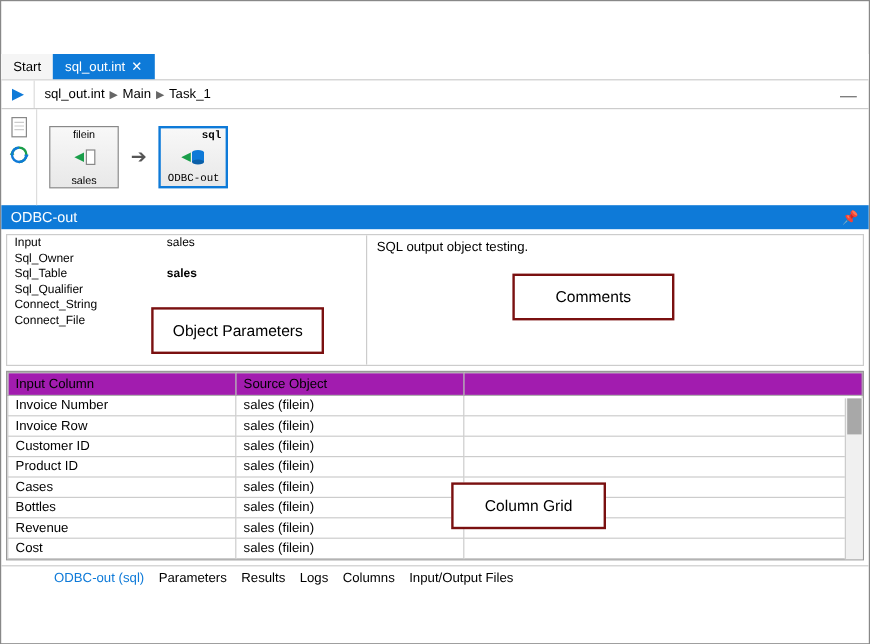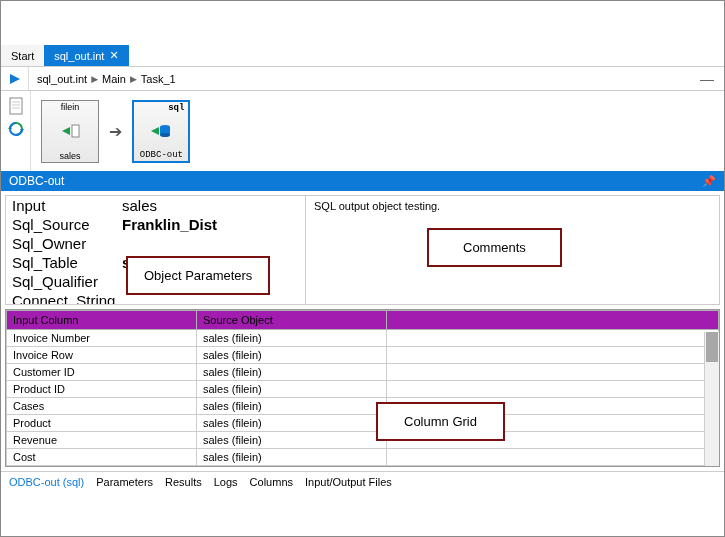--- a/index.html
+++ b/index.html
@@ -15,50 +15,50 @@
   .bc-icon { width: 28px; display: flex; align-items: center; justify-content: center; border-right: 1px solid #ddd; height: 100%; }
   .bc-text { padding: 0 8px; display: flex; align-items: center; gap: 4px; }
   .bc-item { color: #000; }
   .bc-sep { color: #666; font-size: 9px; }
   .minimize-bar { margin-left: auto; padding: 0 10px; color: #666; font-size: 14px; }
   
   .content-row { display: flex; }
   .left-icons { width: 30px; border-right: 1px solid #ddd; display: flex; flex-direction: column; align-items: center; padding-top: 6px; gap: 6px; }
   
   .canvas { padding: 10px; display: flex; gap: 10px; align-items: center; height: 80px; }
-  .node { border: 1px solid #888; background: linear-gradient(#f8f8f8,#e8e8e8); width: 58px; height: 63px; font-size: 10px; display: flex; flex-direction: column; align-items: center; justify-content: space-between; position: relative; }
+  .node { border: 1px solid #888; background: linear-gradient(#f8f8f8,#e8e8e8); width: 58px; height: 52px; font-size: 10px; display: flex; flex-direction: column; align-items: center; justify-content: space-between; position: relative; }
   .node.selected { border: 2px solid #0e7ad8; font-family: Liberation Mono, monospace; }
   .node-top { font-size: 9px; padding: 1px 2px; }
   .node-bottom { font-size: 9px; padding: 1px 0; width: 100%; text-align: center; }
   .node-icon { flex: 1; display: flex; align-items: center; justify-content: center; }
   .arrow { font-size: 16px; color: #555; }
   
   .panel-title { background: #0e7ad8; color: #fff; padding: 3px 8px; font-size: 12px; display: flex; align-items: center; }
   .pin { margin-left: auto; font-size: 11px; }
   
   .attr-row { display: flex; border: 1px solid #ccc; margin: 4px; height: 110px; overflow: hidden; }
   .attr-table { flex: 0 0 300px; overflow-y: scroll; border-right: 1px solid #ccc; position: relative; }
-  .attr-tr { display: flex; padding: 1px 6px; font-size: 15px; }
+  .attr-tr { display: flex; padding: 1px 6px; font-size: 10px; gap: 17px; }
   .attr-k { width: 110px; }
   .attr-v { flex: 1; }
   .bold { font-weight: bold; }
   .comments-area { flex: 1; padding: 4px 8px; position: relative; }
   
   .callout { position: absolute; border: 2px solid #7a1010; background: #fff; padding: 10px 16px; font-size: 13px; color: #000; z-index: 10; }
   
   .grid-wrap { margin: 4px; border: 1px solid #999; position: relative; }
   .grid { width: 100%; border-collapse: collapse; font-size: 11px; }
   .grid th { background: #a21caf; border: 1px solid #b0b0b0; text-align: left; padding: 3px 6px; font-weight: normal; }
   .grid td { border: 1px solid #ccc; padding: 2px 6px; }
   .grid-scroll { position: absolute; right: 0; top: 22px; bottom: 0; width: 15px; background: #f0f0f0; border-left: 1px solid #ccc; }
   .grid-thumb { position: absolute; top: 0; left: 1px; right: 1px; height: 30px; background: #a8a8a8; }
   
   .bottom-tabs { display: flex; gap: 12px; padding: 4px 8px; border-top: 1px solid #ccc; font-size: 11px; }
   .btab { color: #000; cursor: pointer; }
-  .btab.active { color: #0e7ad8; }
+  .btab.active { color: #0e7ad8; margin-left: 36px; }
   
   svg { display: block; }
 </style>
 </head>
 <body>
 
 <div class="tabs-top">
   <div class="tab inactive">Start</div>
   <div class="tab active">
     <span>sql_out.int</span>
@@ -133,24 +133,20 @@
   <span class="pin">📌</span>
 </div>
 
 <div class="attr-row">
   <div class="attr-table">
     <div class="attr-tr">
         <div class="attr-k">Input</div>
         <div class="attr-v">sales</div>
       </div>
     <div class="attr-tr">
-        <div class="attr-k">Sql_Source</div>
-        <div class="attr-v bold">Franklin_Dist</div>
-      </div>
-    <div class="attr-tr">
         <div class="attr-k">Sql_Owner</div>
         <div class="attr-v"></div>
       </div>
     <div class="attr-tr">
         <div class="attr-k">Sql_Table</div>
         <div class="attr-v bold">sales</div>
       </div>
     <div class="attr-tr">
         <div class="attr-k">Sql_Qualifier</div>
         <div class="attr-v"></div>
@@ -200,21 +196,21 @@
           <td>Product ID</td>
           <td>sales (filein)</td>
           <td></td>
         </tr>
       <tr>
           <td>Cases</td>
           <td>sales (filein)</td>
           <td></td>
         </tr>
       <tr>
-          <td>Product</td>
+          <td>Bottles</td>
           <td>sales (filein)</td>
           <td></td>
         </tr>
       <tr>
           <td>Revenue</td>
           <td>sales (filein)</td>
           <td></td>
         </tr>
       <tr>
           <td>Cost</td>

